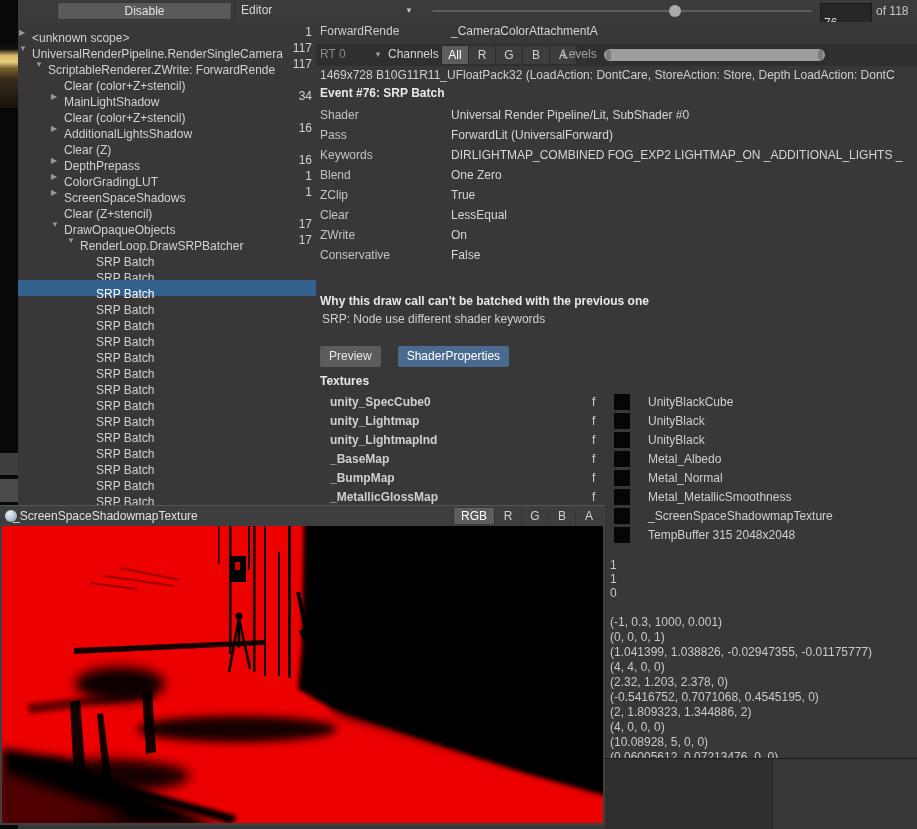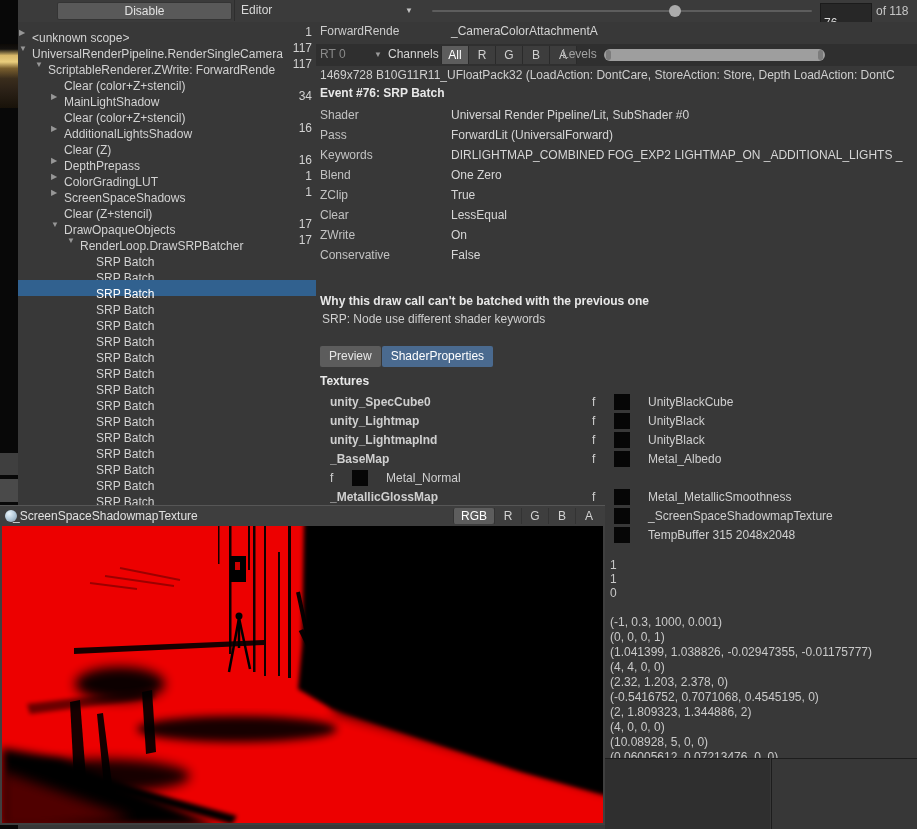--- a/index.html
+++ b/index.html
@@ -50,21 +50,21 @@
   #levels-bar:before{left:2px;}
   #levels-bar:after{right:2px;}
   #surface-info{position:absolute;left:4px;top:46px;width:597px;white-space:nowrap;overflow:hidden;color:#cfcfcf;}
   #event-title{position:absolute;left:4px;top:64px;font-weight:bold;color:#e8e8e8;}
   #props{position:absolute;left:4px;top:83px;width:597px;}
   .prow{height:20px;display:flex;align-items:center;}
   .prow .plabel{width:131px;flex:none;color:#c2c2c2;}
   .prow .pvalue{flex:1;white-space:nowrap;overflow:hidden;color:#d6d6d6;}
   #why-title{position:absolute;left:4px;top:272px;font-weight:bold;color:#e8e8e8;}
   #why-reason{position:absolute;left:6px;top:290px;color:#cfcfcf;}
-  #tabs{position:absolute;left:4px;top:324px;display:flex;gap:1px;}
+  #tabs{position:absolute;left:4px;top:324px;display:flex;gap:17px;}
   .tab{height:21px;padding:0 9px;line-height:21px;border-radius:2px;background:#5c5c5c;color:#e6e6e6;}
   .tab.sel{background:#4a6a8f;color:#fff;}
   #tex-header{position:absolute;left:4px;top:352px;font-weight:bold;color:#e8e8e8;}
   #tex-list{position:absolute;left:0;top:370px;width:100%;}
   .trow{height:19px;display:flex;align-items:center;padding-left:14px;color:#cfcfcf;}
   .trow .tprop{width:262px;flex:none;white-space:nowrap;overflow:hidden;font-weight:bold;}
   .trow .tfilt{width:22px;flex:none;}
   .trow .thumb{width:16px;height:16px;flex:none;margin-right:18px;background:#060606;}
   .th-speccube{background-color:#050505;background-image:linear-gradient(45deg,transparent 38%,#9fd4f5 38%,#cfeafc 50%,#9fd4f5 62%,transparent 62%),linear-gradient(-45deg,transparent 38%,#8ec8ee 38%,#bfe4fa 50%,#8ec8ee 62%,transparent 62%);}
   .th-black{background:#060606;}
@@ -349,20 +349,21 @@
           <div class="thumb th-black"></div>
           <span class="tname">UnityBlack</span>
         </div>
         <div class="trow">
           <span class="tprop">_BaseMap</span>
           <span class="tfilt">f</span>
           <div class="thumb th-albedo"></div>
           <span class="tname">Metal_Albedo</span>
         </div>
         <div class="trow">
+          <span class="tprop">_BumpMap</span>
           <span class="tfilt">f</span>
           <div class="thumb th-normal"></div>
           <span class="tname">Metal_Normal</span>
         </div>
         <div class="trow">
           <span class="tprop">_MetallicGlossMap</span>
           <span class="tfilt">f</span>
           <div class="thumb th-smooth"></div>
           <span class="tname">Metal_MetallicSmoothness</span>
         </div>

